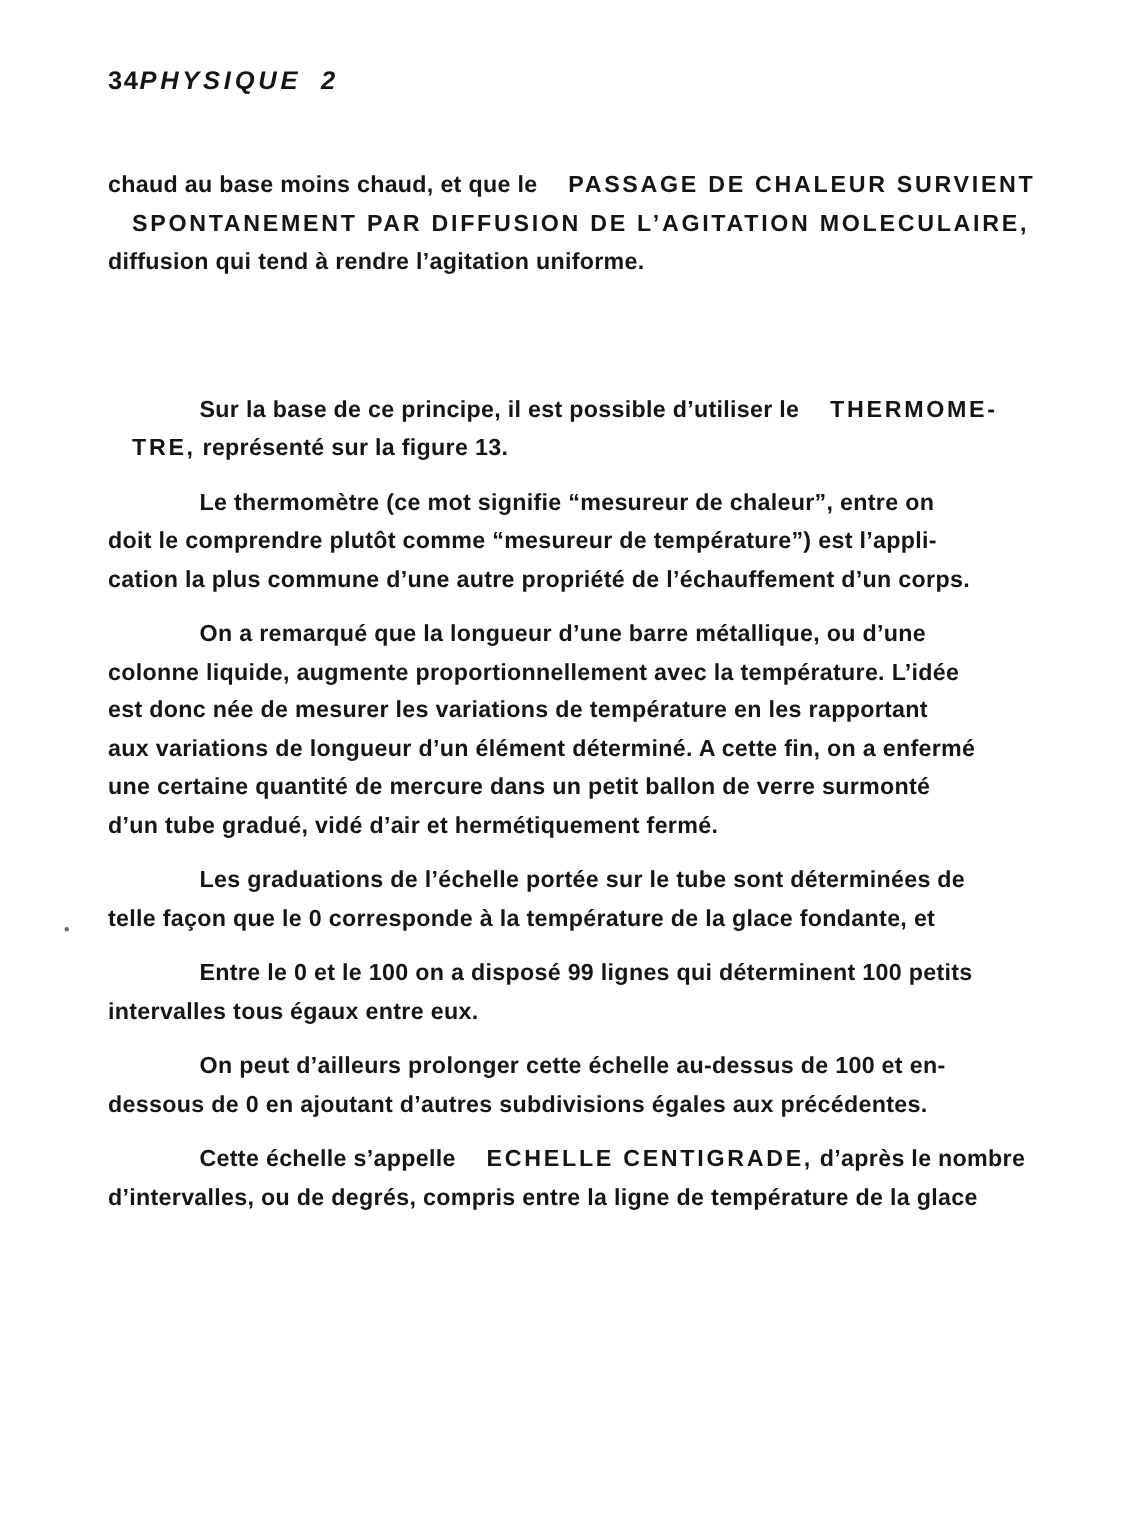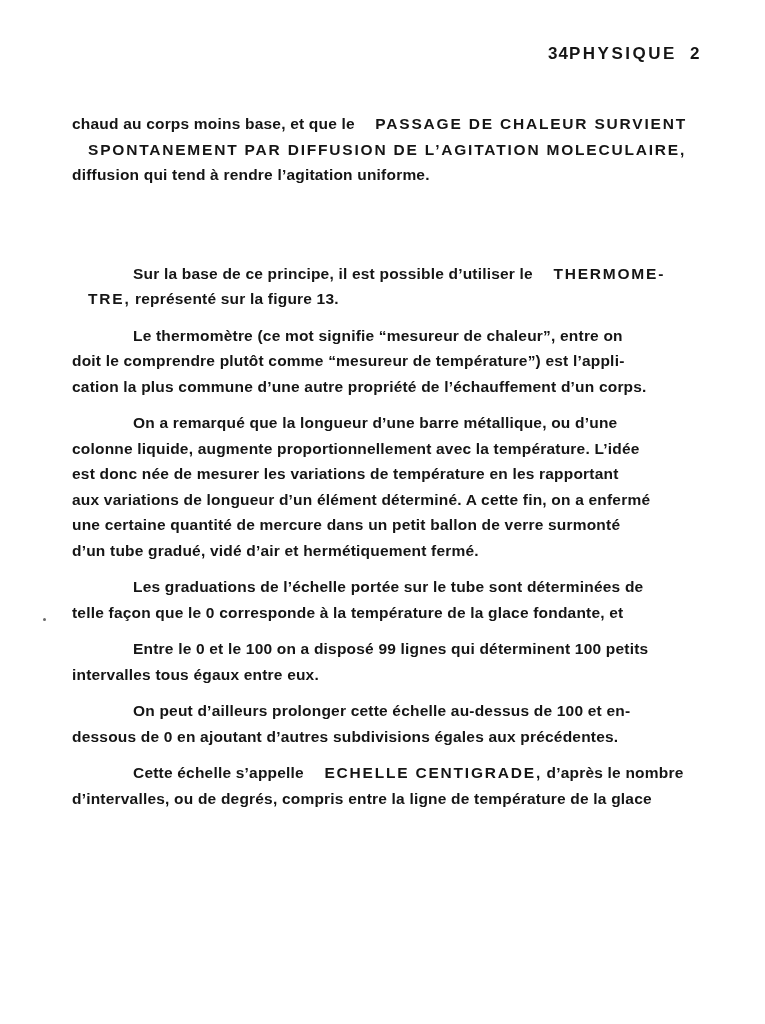--- a/index.html
+++ b/index.html
@@ -12,26 +12,27 @@
     font-family: "Liberation Sans", sans-serif;
     font-weight: 700;
     color: #151515;
   }
   .header {
     position: absolute;
     top: 44px;
     left: 72px;
     width: 630px;
     display: flex;
-    justify-content: flex-end;
+    justify-content: flex-start;
     align-items: baseline;
     font-size: 17px;
   }
   .page-number { letter-spacing: 1px; }
   .journal-title {
+    font-style: italic;
     letter-spacing: 2.5px;
     word-spacing: 6px;
   }
   .body-text {
     position: absolute;
     top: 111px;
     left: 72px;
     width: 648px;
     font-size: 15.5px;
     line-height: 25.5px;
@@ -54,21 +55,21 @@
 </head>
 <body>
 
 <div class="page">
   <div class="header">
     <span class="page-number">34</span>
     <span class="journal-title">PHYSIQUE 2</span>
   </div>
 
   <div class="body-text">
-      <p class="para"><span>chaud au corps moins base, et que le </span><span class="caps">PASSAGE DE CHALEUR SURVIENT</span><br><span class="caps">SPONTANEMENT PAR DIFFUSION DE L’AGITATION MOLECULAIRE,</span><br><span>diffusion qui tend à rendre l’agitation uniforme.</span></p>
+      <p class="para"><span>chaud au base moins chaud, et que le </span><span class="caps">PASSAGE DE CHALEUR SURVIENT</span><br><span class="caps">SPONTANEMENT PAR DIFFUSION DE L’AGITATION MOLECULAIRE,</span><br><span>diffusion qui tend à rendre l’agitation uniforme.</span></p>
       <p class="para indent"><br><br></p>
       <p class="para indent"><span>Sur la base de ce principe, il est possible d’utiliser le </span><span class="caps">THERMOME-</span><br><span class="caps">TRE,</span><span> représenté sur la figure 13.</span></p>
       <p class="para indent"><span>Le thermomètre (ce mot signifie “mesureur de chaleur”, entre on</span><br><span>doit le comprendre plutôt comme “mesureur de température”) est l’appli-</span><br><span>cation la plus commune d’une autre propriété de l’échauffement d’un corps.</span></p>
       <p class="para indent"><span>On a remarqué que la longueur d’une barre métallique, ou d’une</span><br><span>colonne liquide, augmente proportionnellement avec la température. L’idée</span><br><span>est donc née de mesurer les variations de température en les rapportant</span><br><span>aux variations de longueur d’un élément déterminé. A cette fin, on a enfermé</span><br><span>une certaine quantité de mercure dans un petit ballon de verre surmonté</span><br><span>d’un tube gradué, vidé d’air et hermétiquement fermé.</span></p>
       <p class="para indent"><span>Les graduations de l’échelle portée sur le tube sont déterminées de</span><br><span>telle façon que le 0 corresponde à la température de la glace fondante, et</span><br></p>
       <p class="para indent"><span>Entre le 0 et le 100 on a disposé 99 lignes qui déterminent 100 petits</span><br><span>intervalles tous égaux entre eux.</span></p>
       <p class="para indent"><span>On peut d’ailleurs prolonger cette échelle au-dessus de 100 et en-</span><br><span>dessous de 0 en ajoutant d’autres subdivisions égales aux précédentes.</span></p>
       <p class="para indent"><span>Cette échelle s’appelle </span><span class="caps">ECHELLE CENTIGRADE,</span><span> d’après le nombre</span><br><span>d’intervalles, ou de degrés, compris entre la ligne de température de la glace</span></p>
     </div>
 

